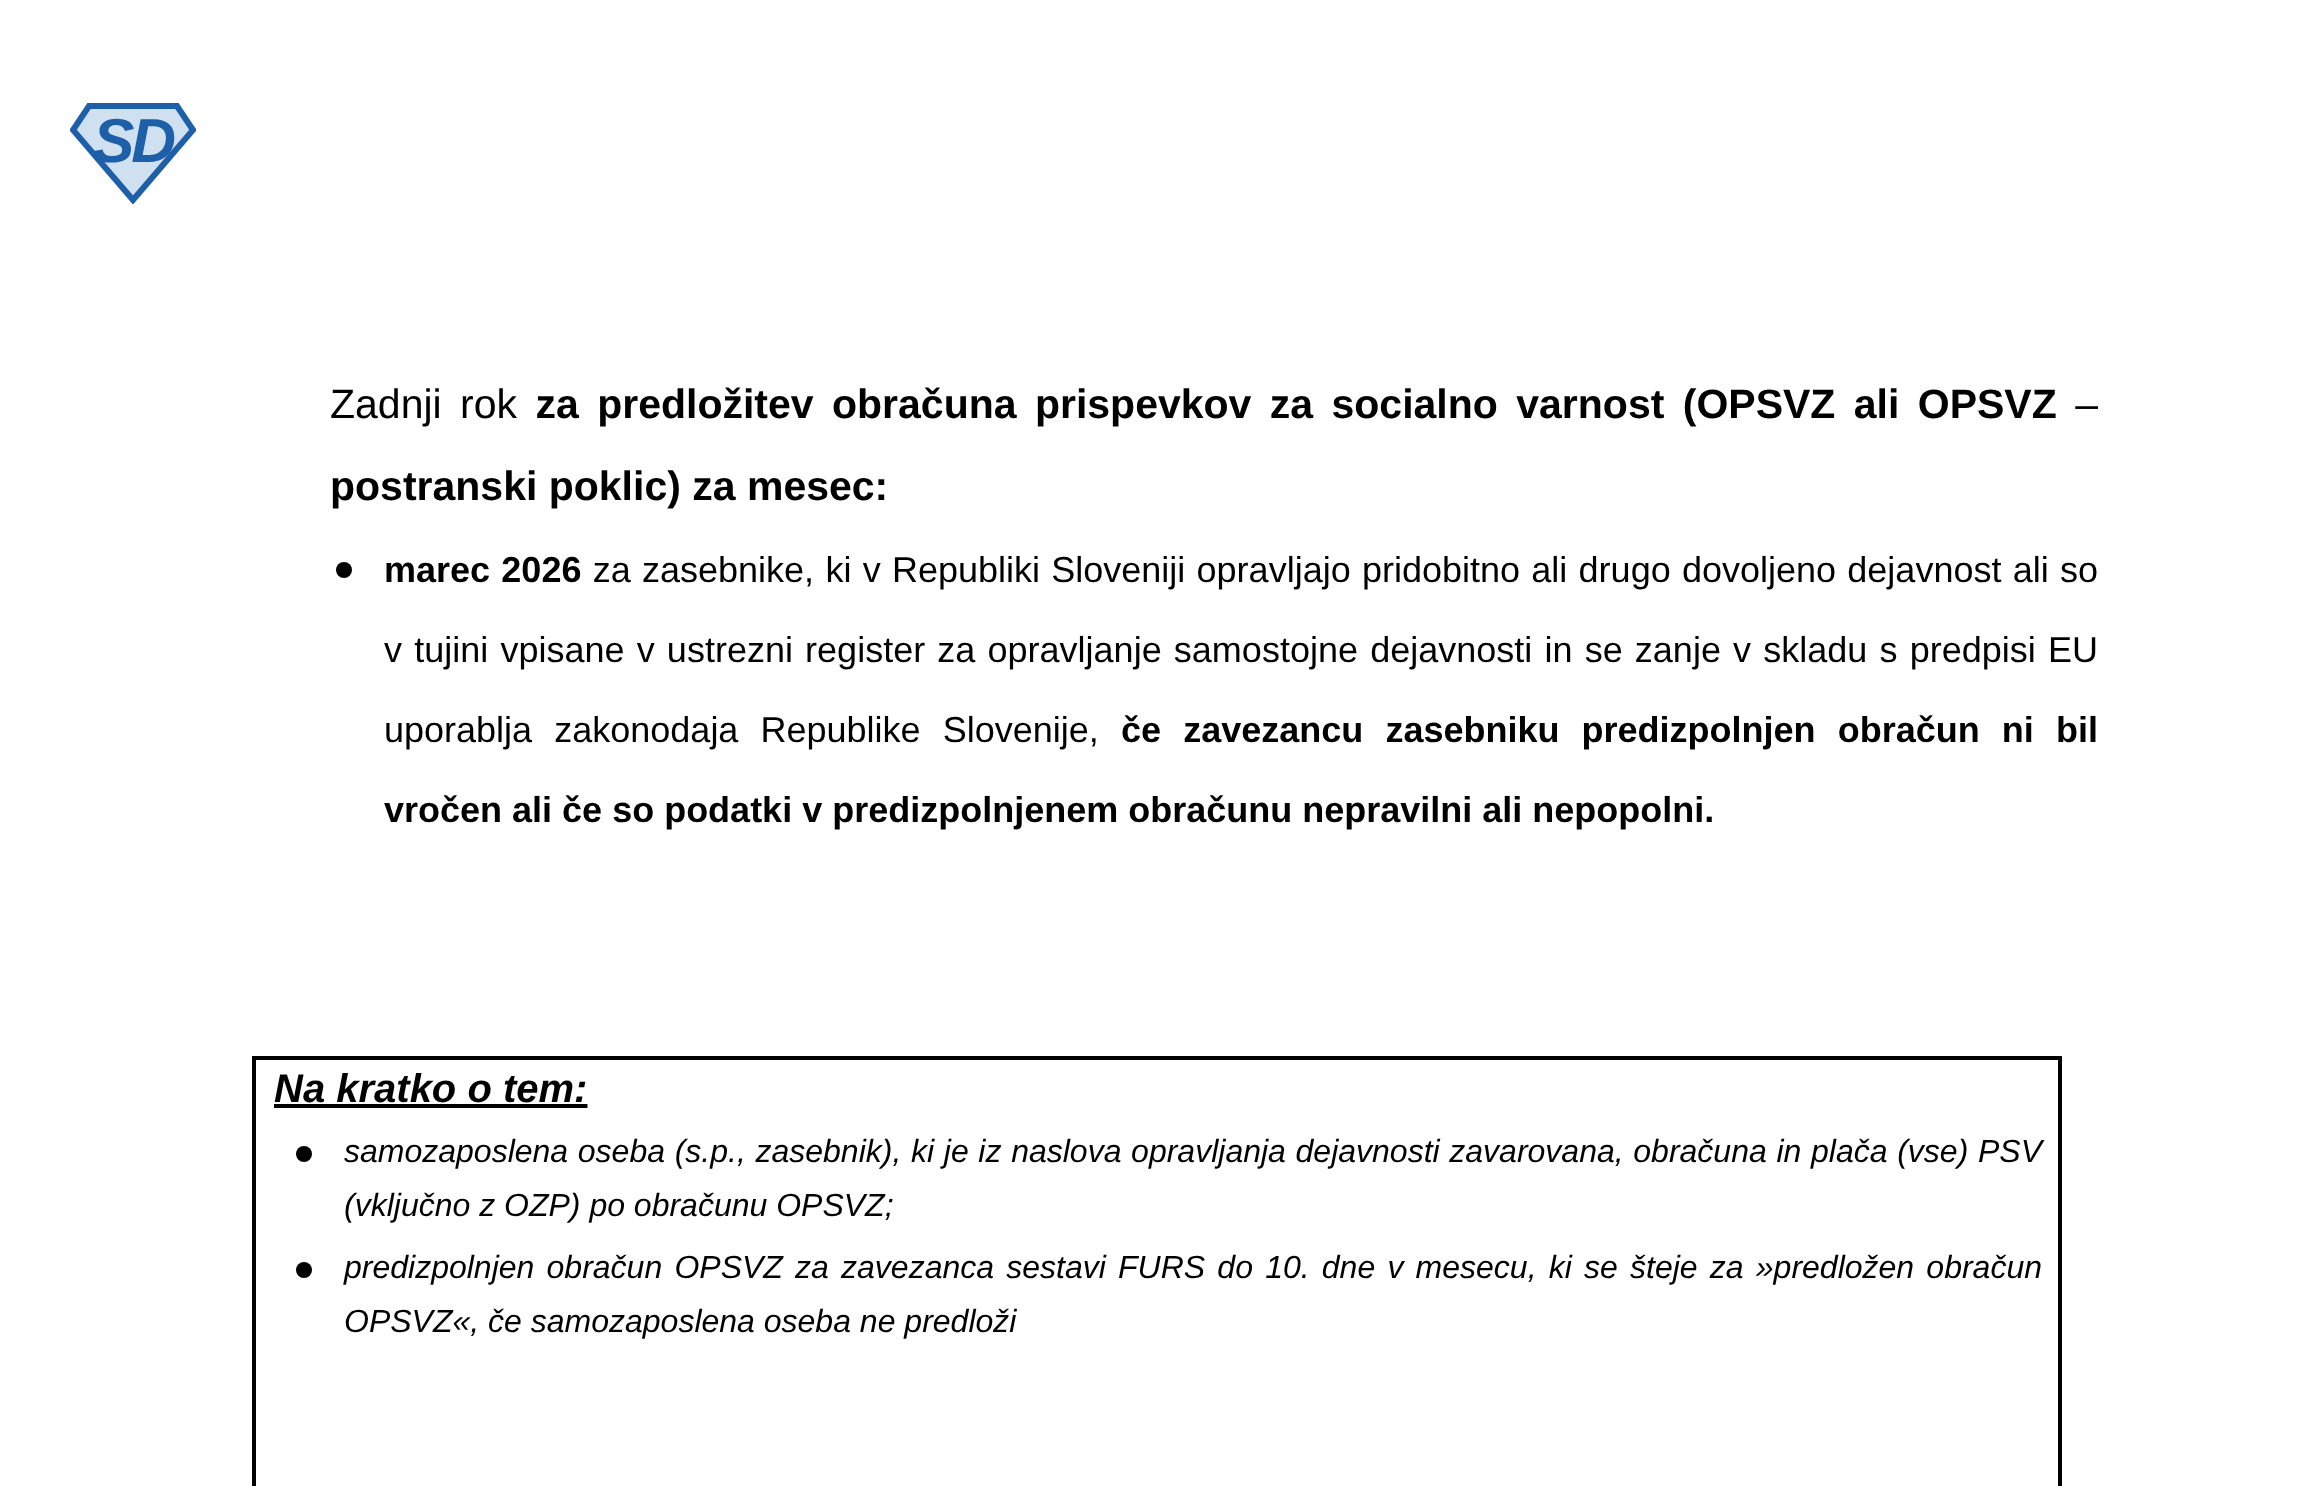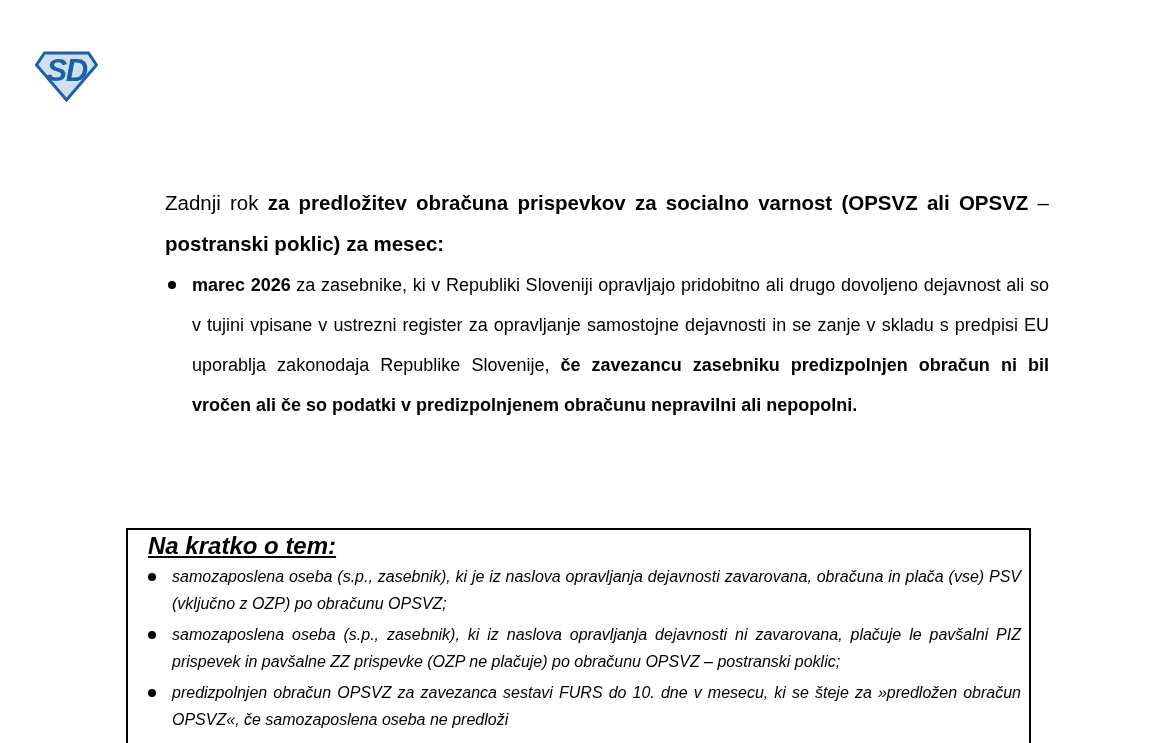--- a/index.html
+++ b/index.html
@@ -67,26 +67,25 @@
     left: 126px;
     top: 528px;
     width: 905px;
     height: 254px;
     border: 2px solid #000000;
     padding: 3px 8px 0 9px;
     background: #ffffff;
   }
   .box-title {
     display: inline-block;
-    font-size: 24px;
+    font-size: 20px;
     font-weight: bold;
     font-style: italic;
     text-decoration: underline;
     line-height: 25px;
-    margin-left: 11px;
   }
   .box-list {
     list-style: none;
     margin-top: 5px;
   }
   .box-list li {
     position: relative;
     padding-left: 35px;
     margin-bottom: 4px;
     font-size: 16px;
@@ -124,19 +123,18 @@
       <li><span class="b">marec 2026 </span><span class="r">za zasebnike, ki v Republiki Sloveniji opravljajo pridobitno ali drugo dovoljeno dejavnost ali so v tujini vpisane v ustrezni register za opravljanje samostojne dejavnosti in se zanje v skladu s predpisi EU uporablja zakonodaja Republike Slovenije, </span><span class="b">če zavezancu zasebniku predizpolnjen obračun ni bil vročen ali če so podatki v predizpolnjenem obračunu nepravilni ali nepopolni.</span></li>
     </ul>
   </div>
 
   <div class="info-box">
     <p class="box-title">Na kratko o tem:</p>
     <ul class="box-list">
 
         <li>samozaposlena oseba (s.p., zasebnik), ki je iz naslova opravljanja dejavnosti zavarovana, obračuna in plača (vse) PSV (vključno z OZP) po obračunu OPSVZ;</li>
 
-        <li>samozaposlena oseba (s.p., zasebnik), ki iz naslova opravljanja dejavnosti ni zavarovana, plačuje le pavšalni PIZ prispevek in pavšalne ZZ prispevke (OZP ne plačuje) po obračunu OPSVZ – postranski poklic;</li>
 
         <li>predizpolnjen obračun OPSVZ za zavezanca sestavi FURS do 10. dne v mesecu, ki se šteje za »predložen obračun OPSVZ«, če samozaposlena oseba ne predloži</li>
       </ul>
   </div>
 
 </div>
 
 </body></html>

